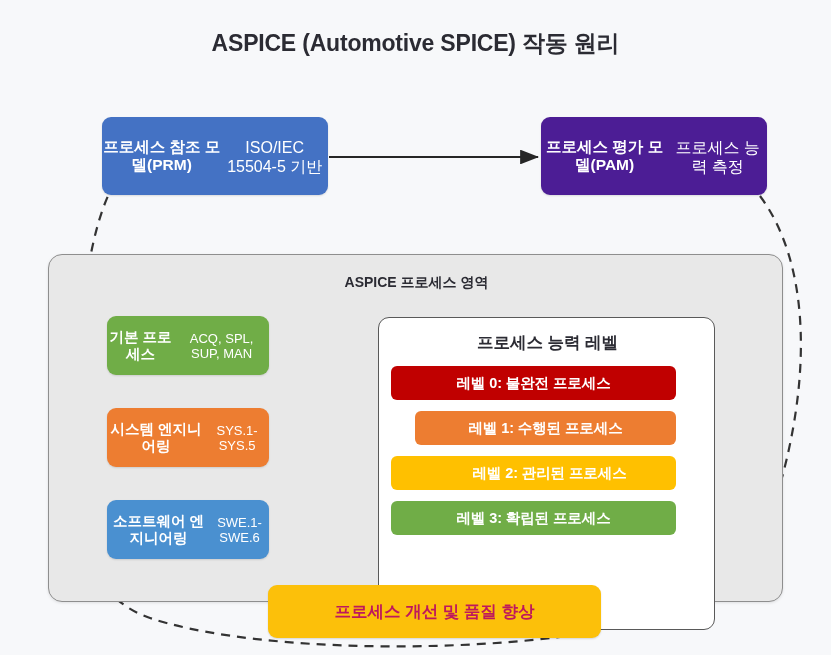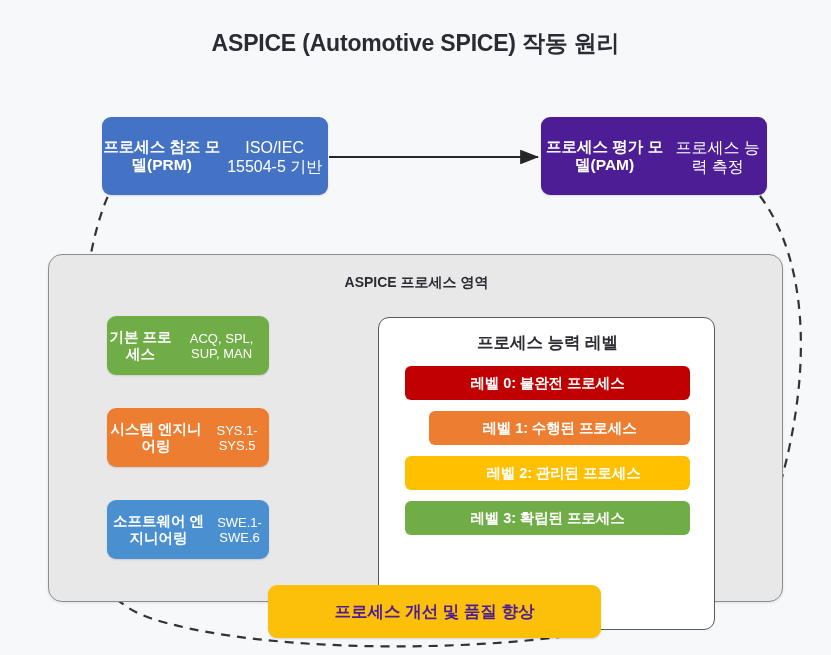--- a/index.html
+++ b/index.html
@@ -127,21 +127,21 @@
     position: absolute;
     left: 0; top: 14px;
     width: 337px;
     text-align: center;
     font-size: 16.5px;
     font-weight: bold;
     color: #2b2b33;
   }
   #levels-list {
     position: absolute;
-    left: 26px;
+    left: 12px;
     top: 48px;
     width: 285px;
   }
   .level-bar {
     height: 34px;
     border-radius: 6px;
     margin-bottom: 11px;
     display: flex;
     align-items: center;
     justify-content: center;
@@ -159,21 +159,21 @@
     top: 585px;
     width: 333px;
     height: 53px;
     background: #fcc00a;
     border-radius: 9px;
     display: flex;
     align-items: center;
     justify-content: center;
     font-size: 16.5px;
     font-weight: bold;
-    color: #4c1d95;
+    color: #be185d;
     z-index: 5;
     box-shadow: 0 1px 2px rgba(0,0,0,0.14);
   }
 </style>
 </head>
 <body style="background: rgb(247, 248, 250);">
 
 <div id="canvas">
 
   <svg id="wires" viewBox="0 0 831 655" xmlns="http://www.w3.org/2000/svg">

